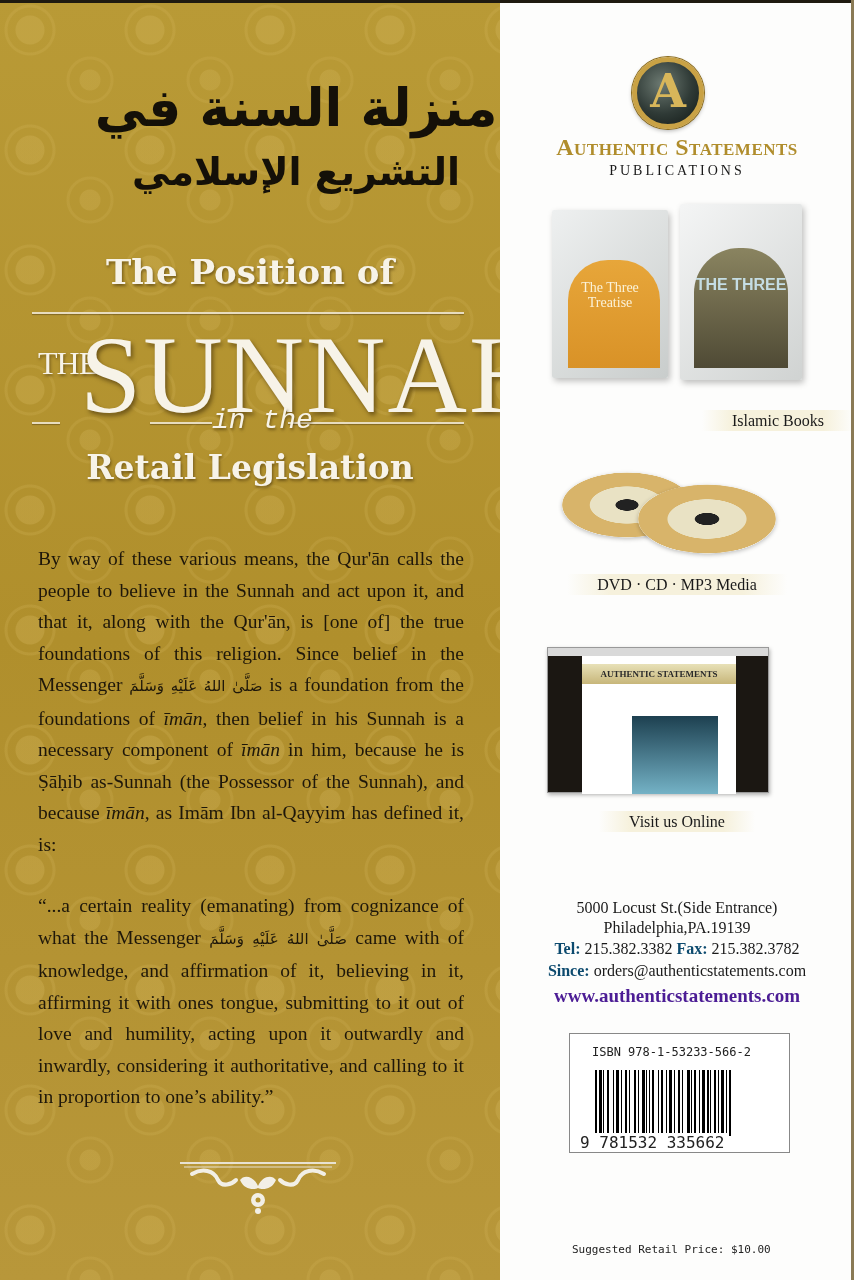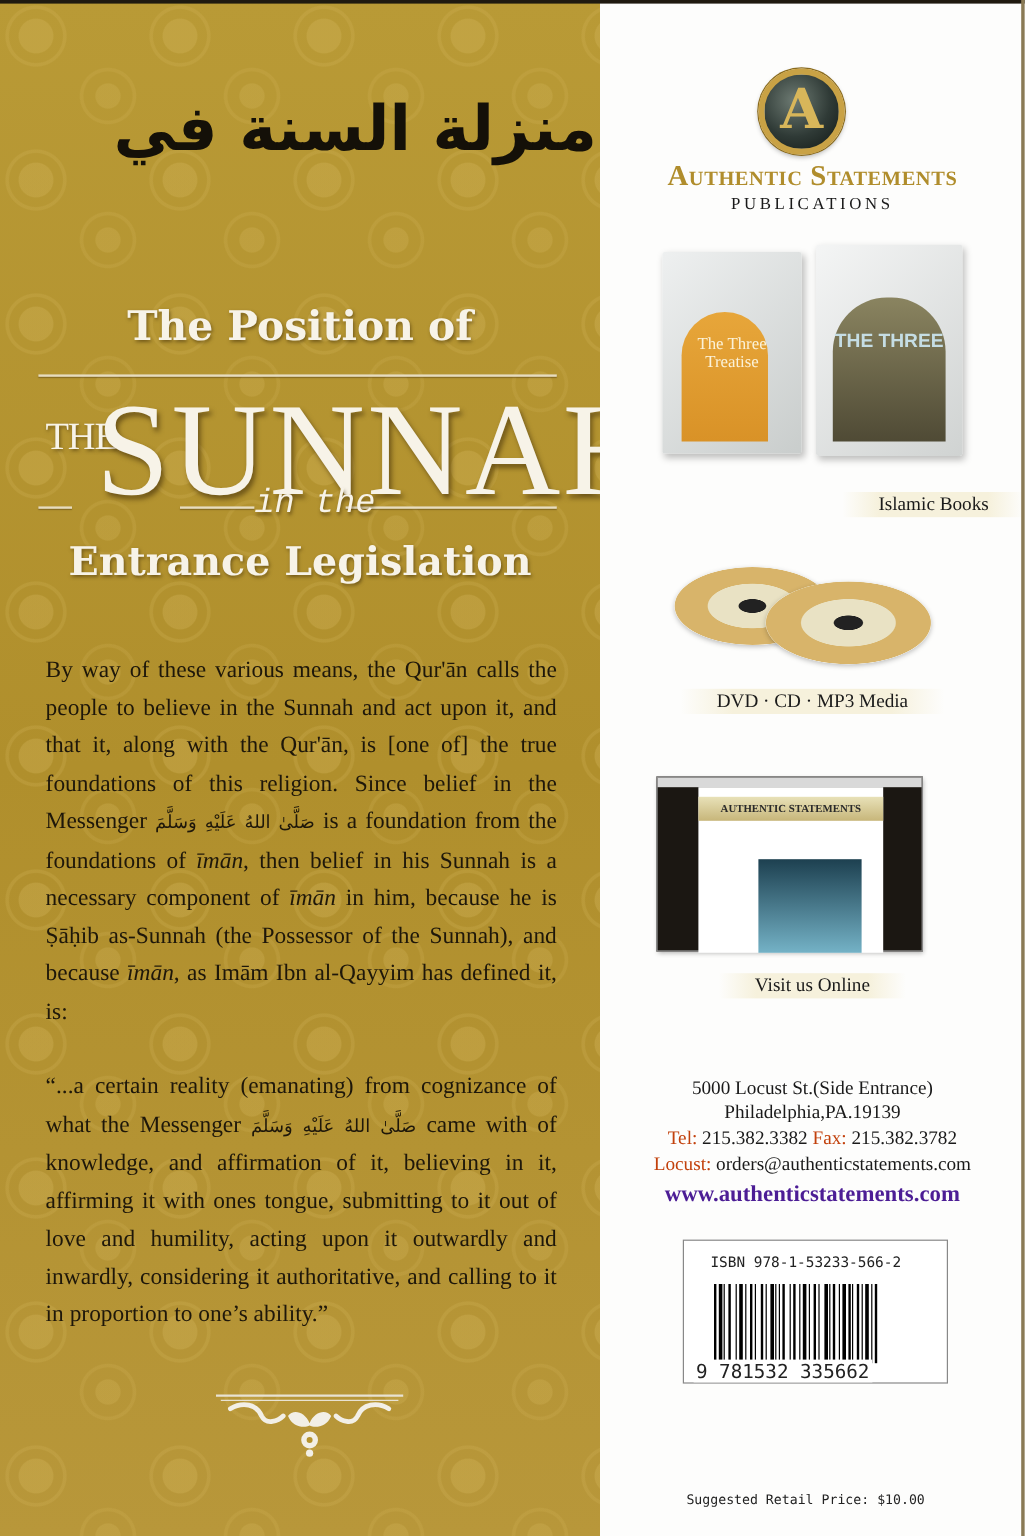--- a/index.html
+++ b/index.html
@@ -87,21 +87,21 @@
     position: absolute; left: 500px; top: 134px; width: 354px; text-align: center;
     font-family: "Liberation Serif", serif; font-size: 24px; color: #b08d2c; letter-spacing: 0.5px;
     font-variant: small-caps; font-weight: bold;
   }
   .brand-sub {
     position: absolute; left: 500px; top: 163px; width: 354px; text-align: center;
     font-family: "Liberation Serif", serif; font-size: 14px; color: #1a1a1a; letter-spacing: 3px;
   }
   .book { position: absolute; border-radius: 2px; box-shadow: 2px 3px 6px rgba(0,0,0,0.25); }
   .book1 { left: 552px; top: 210px; width: 116px; height: 168px; background: linear-gradient(135deg,#eef0f0,#c9cdcc); }
-  .book1-inner { position: absolute; left: 16px; top: 50px; width: 72px; height: 108px; background: linear-gradient(180deg,#e7a63a,#d99227); border-radius: 40px 40px 0 0; }
+  .book1-inner { position: absolute; left: 16px; top: 50px; width: 92px; height: 108px; background: linear-gradient(180deg,#e7a63a,#d99227); border-radius: 40px 40px 0 0; }
   .book1-title { position: absolute; left: 0; top: 20px; width: 84px; text-align: center; font-size: 14px; color: #fbf2d8; font-family: "Liberation Serif", serif; line-height: 15px; }
   .book2 { left: 680px; top: 204px; width: 122px; height: 176px; background: linear-gradient(135deg,#f4f5f5,#d0d3d2); }
   .book2-inner { position: absolute; left: 14px; top: 44px; width: 94px; height: 120px; background: linear-gradient(180deg,#8a8460,#4f4a35); border-radius: 45px 45px 0 0; }
   .book2-title { position: absolute; left: 0; top: 28px; width: 94px; text-align: center; font-size: 16px; color: #c5dde4; font-family: "Liberation Sans", sans-serif; font-weight: bold; }
 
   .caption {
     position: absolute; left: 500px; width: 354px; text-align: center;
     font-family: "Liberation Serif", serif; font-size: 16px; color: #1a1a1a;
   }
   .caption span { background: linear-gradient(90deg, rgba(245,240,220,0), #f6f1dc 20%, #f6f1dc 80%, rgba(245,240,220,0)); padding: 2px 30px; }
@@ -120,48 +120,49 @@
   .web-banner { position: absolute; left: 50px; top: 60px; width: 86px; height: 78px; background: linear-gradient(180deg,#1d4050,#74b2c6); }
 
   .address {
     position: absolute; left: 500px; width: 354px; text-align: center; font-family: "Liberation Serif", serif;
     font-size: 16px; color: #1a1a1a; line-height: 21px;
   }
   .addr1 { top: 897px; }
   .addr2 { top: 917px; }
   .addr3 { top: 938px; }
   .addr4 { top: 960px; }
-  .addr-label { color: #c2410c; }
+  .addr-label { color: #0c4a6e; font-weight: bold; }
   .website { position: absolute; left: 500px; top: 985px; width: 354px; text-align: center; font-family: "Liberation Serif", serif; font-size: 19px; font-weight: bold; color: #4c1d95; }
 
   .barcode-box { position: absolute; left: 569px; top: 1033px; width: 221px; height: 120px; background: #fff; border: 1px solid #888; }
   .isbn-text { position: absolute; left: 592px; top: 1045px; font-family: "DejaVu Sans Mono", monospace; font-size: 12px; color: #222; }
   .bars { position: absolute; left: 595px; top: 1070px; width: 175px; height: 66px; display: flex; align-items: stretch; }
   .bars i { display: block; height: 100%; background: #000; }
   .ean-text { position: absolute; left: 578px; top: 1133px; font-family: "DejaVu Sans Mono", monospace; font-size: 16px; color: #222; background: #fff; padding: 0 2px; }
   .price { position: absolute; left: 572px; top: 1243px; font-family: "DejaVu Sans Mono", monospace; font-size: 11px; color: #222; }
 </style>
 </head>
 <body>
 
 <div class="top-edge"></div>
 <div class="right-edge"></div>
 
 <div class="left-panel">
   <div class="arabic-title arabic-line1">منزلة السنة في</div>
+  <div class="arabic-title arabic-line2">التشريع الإسلامي</div>
 
   <div class="title-position">The Position of</div>
   <div class="rule rule-top"></div>
   <div class="title-the">THE</div>
   <div class="title-sunnah">SUNNAH</div>
   <div class="rule rule-mid-left"></div>
   <div class="rule rule-mid-center"></div>
   <div class="rule rule-mid-right"></div>
   <div class="title-inthe">in the</div>
-  <div class="title-legislation">Entrance Legislation</div>
+  <div class="title-legislation">Retail Legislation</div>
 
   <p class="body-text para1"><span>By way of these various means, the Qur'ān calls the people to believe in the Sunnah and act upon it, and that it, along with the Qur'ān, is [one of] the true foundations of this religion. Since belief in the Messenger </span><span class="honorific">صَلَّىٰ اللهُ عَلَيْهِ وَسَلَّمَ</span><span> is a foundation from the foundations of </span><span class="ital">īmān</span><span>, then belief in his Sunnah is a necessary component of </span><span class="ital">īmān</span><span> in him, because he is Ṣāḥib as-Sunnah (the Possessor of the Sunnah), and because </span><span class="ital">īmān</span><span>, as Imām Ibn al-Qayyim has defined it, is:</span></p>
 
   <p class="body-text para2"><span>“...a certain reality (emanating) from cognizance of what the Messenger </span><span class="honorific">صَلَّىٰ اللهُ عَلَيْهِ وَسَلَّمَ</span><span> came with of knowledge, and affirmation of it, believing in it, affirming it with ones tongue, submitting to it out of love and humility, acting upon it outwardly and inwardly, considering it authoritative, and calling to it in proportion to one’s ability.”</span></p>
 
   <svg class="ornament" viewBox="0 0 160 60">
     <line x1="2" y1="3" x2="158" y2="3" stroke="#e8e2d2" stroke-width="2"></line>
     <line x1="6" y1="7" x2="154" y2="7" stroke="#e8e2d2" stroke-width="1.2"></line>
     <path d="M14 14 C 24 8, 36 10, 40 20 C 44 28, 54 24, 58 20" fill="none" stroke="#f2efe6" stroke-width="4" stroke-linecap="round"></path>
     <path d="M146 14 C 136 8, 124 10, 120 20 C 116 28, 106 24, 102 20" fill="none" stroke="#f2efe6" stroke-width="4" stroke-linecap="round"></path>
@@ -201,21 +202,21 @@
   <div class="web-center">
     <div class="web-header">AUTHENTIC STATEMENTS</div>
     <div class="web-banner"></div>
   </div>
 </div>
 <div class="caption cap-online"><span>Visit us Online</span></div>
 
 <div class="address addr1">5000 Locust St.(Side Entrance)</div>
 <div class="address addr2">Philadelphia,PA.19139</div>
 <div class="address addr3"><span class="addr-label">Tel:</span> <span>215.382.3382</span> <span class="addr-label">Fax:</span> <span>215.382.3782</span></div>
-<div class="address addr4"><span class="addr-label">Locust:</span> <span>orders@authenticstatements.com</span></div>
+<div class="address addr4"><span class="addr-label">Since:</span> <span>orders@authenticstatements.com</span></div>
 <div class="website">www.authenticstatements.com</div>
 
 <div class="barcode-box"></div>
 <div class="isbn-text">ISBN 978-1-53233-566-2</div>
 <div class="bars">
   <i style="width:2px;margin-right:2px"></i>
     <i style="width:3px;margin-right:1px"></i>
     <i style="width:1px;margin-right:3px"></i>
     <i style="width:2px;margin-right:4px"></i>
     <i style="width:1px;margin-right:2px"></i>

